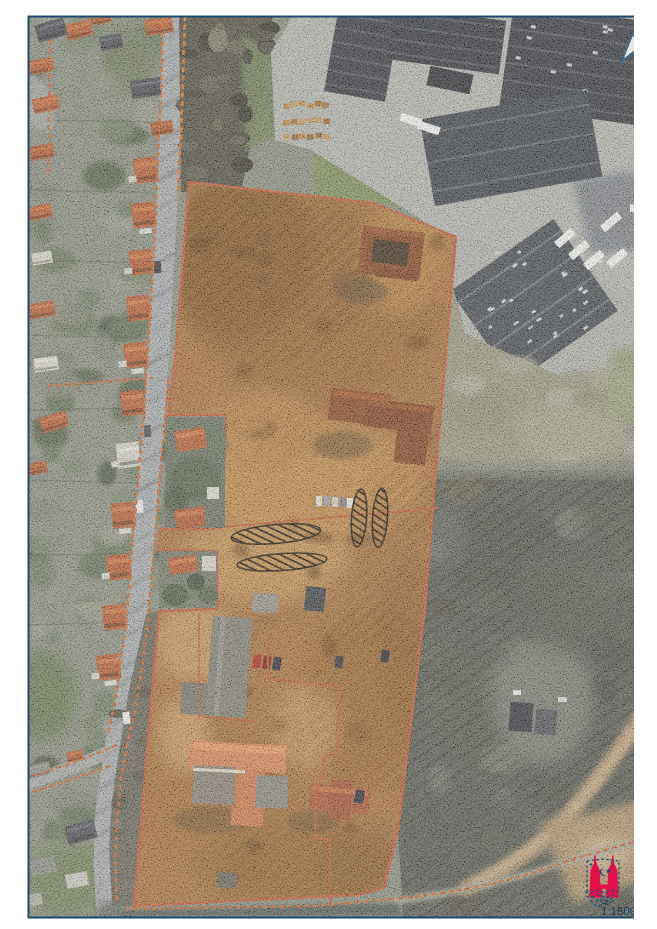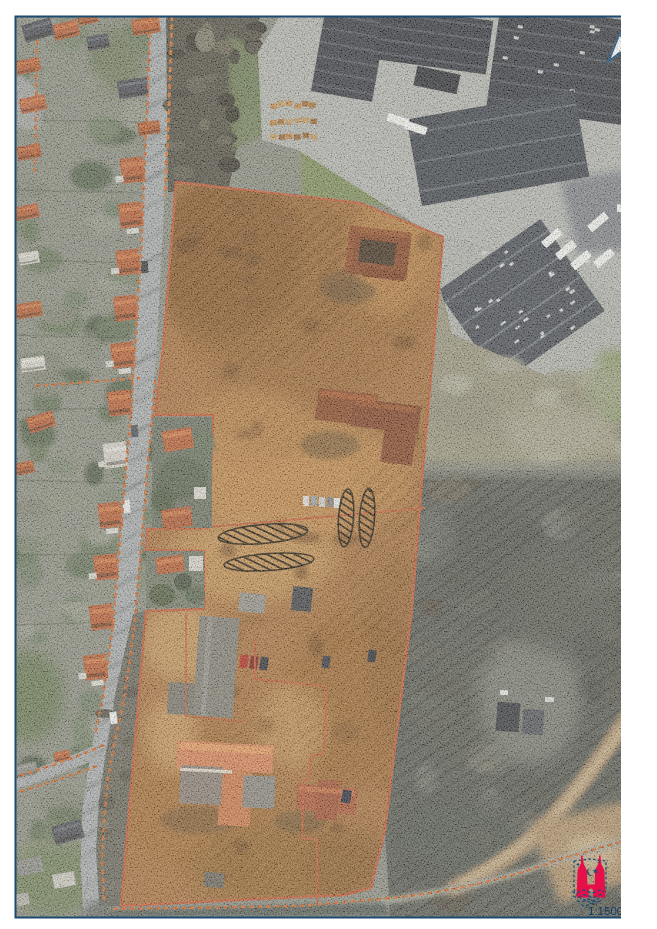--- a/index.html
+++ b/index.html
@@ -1,16 +1,16 @@
 <!DOCTYPE html>
 <html><head>
 <meta charset="utf-8">
 <style>
 html,body{margin:0;padding:0;background:#ffffff;}
-#page{position:relative;width:621px;height:929px;background:#ffffff;font-family:"Liberation Sans",sans-serif;overflow:hidden;}
+#page{position:relative;width:621px;height:929px;background:#ffffff;font-family:"Liberation Sans",sans-serif;overflow:hidden;padding-left:13px;}
 svg{display:block;}
 </style>
 </head>
 <body>
 <div id="page">
 <svg width="657" height="929" viewBox="0 0 657 929">
 <defs>
   <clipPath id="mapclip">
           <rect x="15" y="16" width="626.5" height="902"></rect>
         </clipPath>

